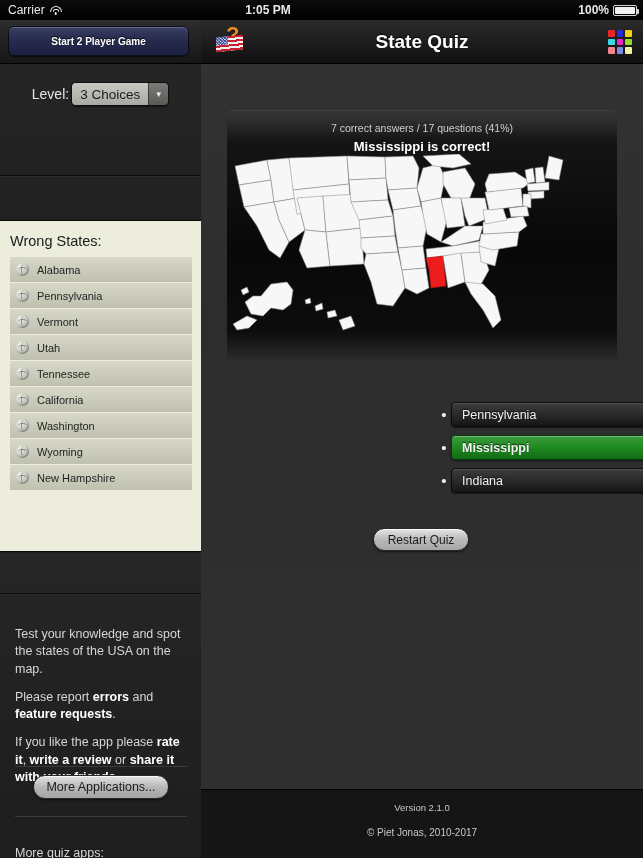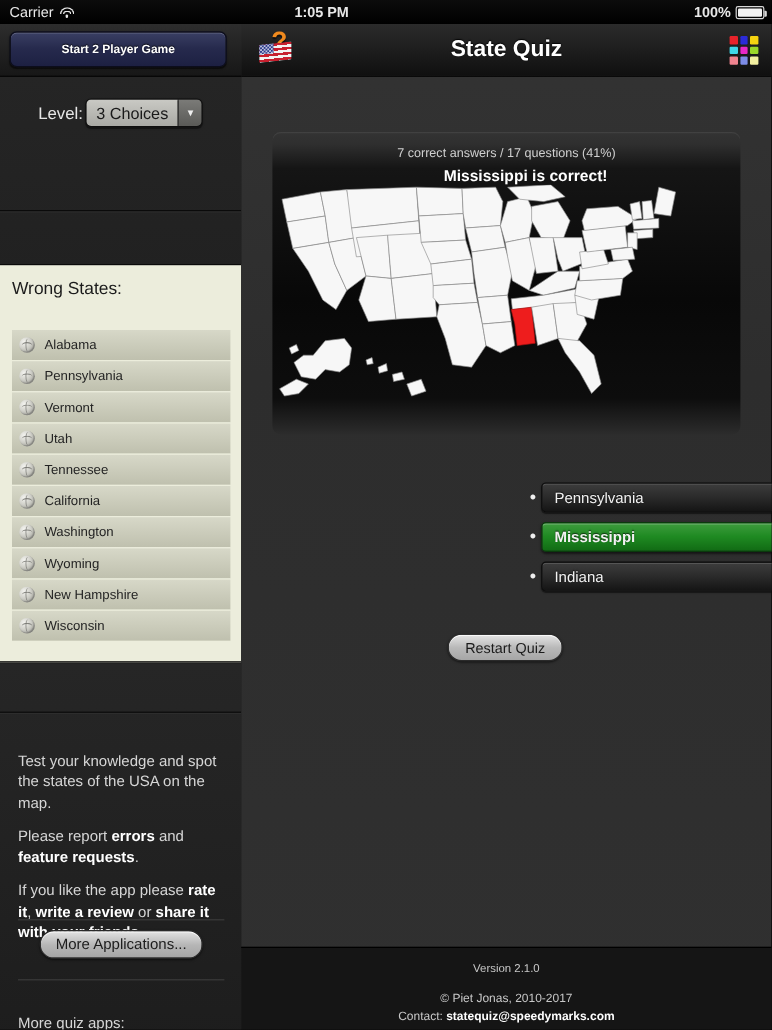--- a/index.html
+++ b/index.html
@@ -83,21 +83,21 @@
 
   .left-div { position:absolute; left:0; width:201px; height:1px; background:#0a0a0a; box-shadow:0 1px 0 #2e2e2e; }
 
   
   .wrong-panel {
     position:absolute; left:0; top:200px; width:201px; height:332px;
     background:#eceddc;
     border-top:1px solid #0a0a0a; border-bottom:1px solid #0a0a0a;
     padding:12px 9px 0 10px;
   }
-  .wrong-title { color:#1b1b1b; font-size:14.5px; margin-bottom:26px; }
+  .wrong-title { color:#1b1b1b; font-size:14.5px; margin-bottom:8px; }
   .ws-list { display:flex; flex-direction:column; }
   .ws-item {
     height:26px; display:flex; align-items:center; gap:8px;
     background: linear-gradient(#d7d8c8, #bfc0ae);
     border-bottom:1px solid #eceddc;
     padding-left:6px;
     cursor:pointer;
   }
   .globe-icon {
     width:13px; height:13px; border-radius:50%; flex:none;
@@ -188,21 +188,21 @@
   .grid-icon span { display:block; border-radius:1px; }
 
   
   .mapcard {
     position:absolute; left:26px; top:90px; width:390px; height:252px;
     border-radius:7px; overflow:hidden;
     background: linear-gradient(#333 0%, #2f2f2f 4%, #151515 12%, #080808 55%, #0d0d0d 88%, #2c2c2c 100%);
     box-shadow: inset 0 1px 0 rgba(255,255,255,.07);
   }
   .map-stats { position:absolute; left:0; top:12px; width:390px; text-align:center; color:#cfcfcf; font-size:10.5px; }
-  .map-result { position:absolute; left:16px; top:29px; width:390px; text-align:center; color:#fff; font-size:13px; font-weight:bold; }
+  .map-result { position:absolute; left:0; top:29px; width:390px; text-align:center; color:#fff; font-size:13px; font-weight:bold; }
   .map-svg { position:absolute; left:0; top:44px; width:390px; height:200px; }
 
   
   .answers { position:absolute; left:236px; top:382px; }
   .ans-row { position:absolute; left:0; display:flex; align-items:center; }
   .ans-bullet { width:14px; display:flex; justify-content:center; color:#efefef; font-size:15px; }
   .ans-btn {
     width:303px; height:25px; border-radius:4px;
     display:flex; align-items:center; padding-left:10px;
     color:#f2f2f2; font-size:12.5px;
@@ -309,24 +309,20 @@
           <span class="ws-label">Washington</span>
         </div>
         <div class="ws-item">
           <span class="globe-icon"></span>
           <span class="ws-label">Wyoming</span>
         </div>
         <div class="ws-item">
           <span class="globe-icon"></span>
           <span class="ws-label">New Hampshire</span>
         </div>
-        <div class="ws-item">
-          <span class="globe-icon"></span>
-          <span class="ws-label">Wisconsin</span>
-        </div>
       </div>
     </div>
 
     <div class="info-block">
       <div class="info-sep" style="top:40px"></div>
       <div class="info-text">
         <p>Test your knowledge and spot the states of the USA on the map.</p>
         <p><span>Please report </span><b>errors</b><span> and </span><b>feature requests</b><span>.</span></p>
         <p><span>If you like the app please </span><b>rate it</b><span>, </span><b>write a review</b><span> or </span><b>share it with your friends</b><span>.</span></p>
       </div>
@@ -488,17 +484,16 @@
       </div>
 
     </div>
 
     <div class="btn-restart">Restart Quiz</div>
 
     <div class="footer">
       <div class="ver">Version 2.1.0</div>
       <div class="cr">
         <div>© Piet Jonas, 2010-2017</div>
-        <div><span>Contact: </span><b>statequiz@speedymarks.com</b></div>
       </div>
     </div>
   </div>
 </div>
 
 </body></html>

